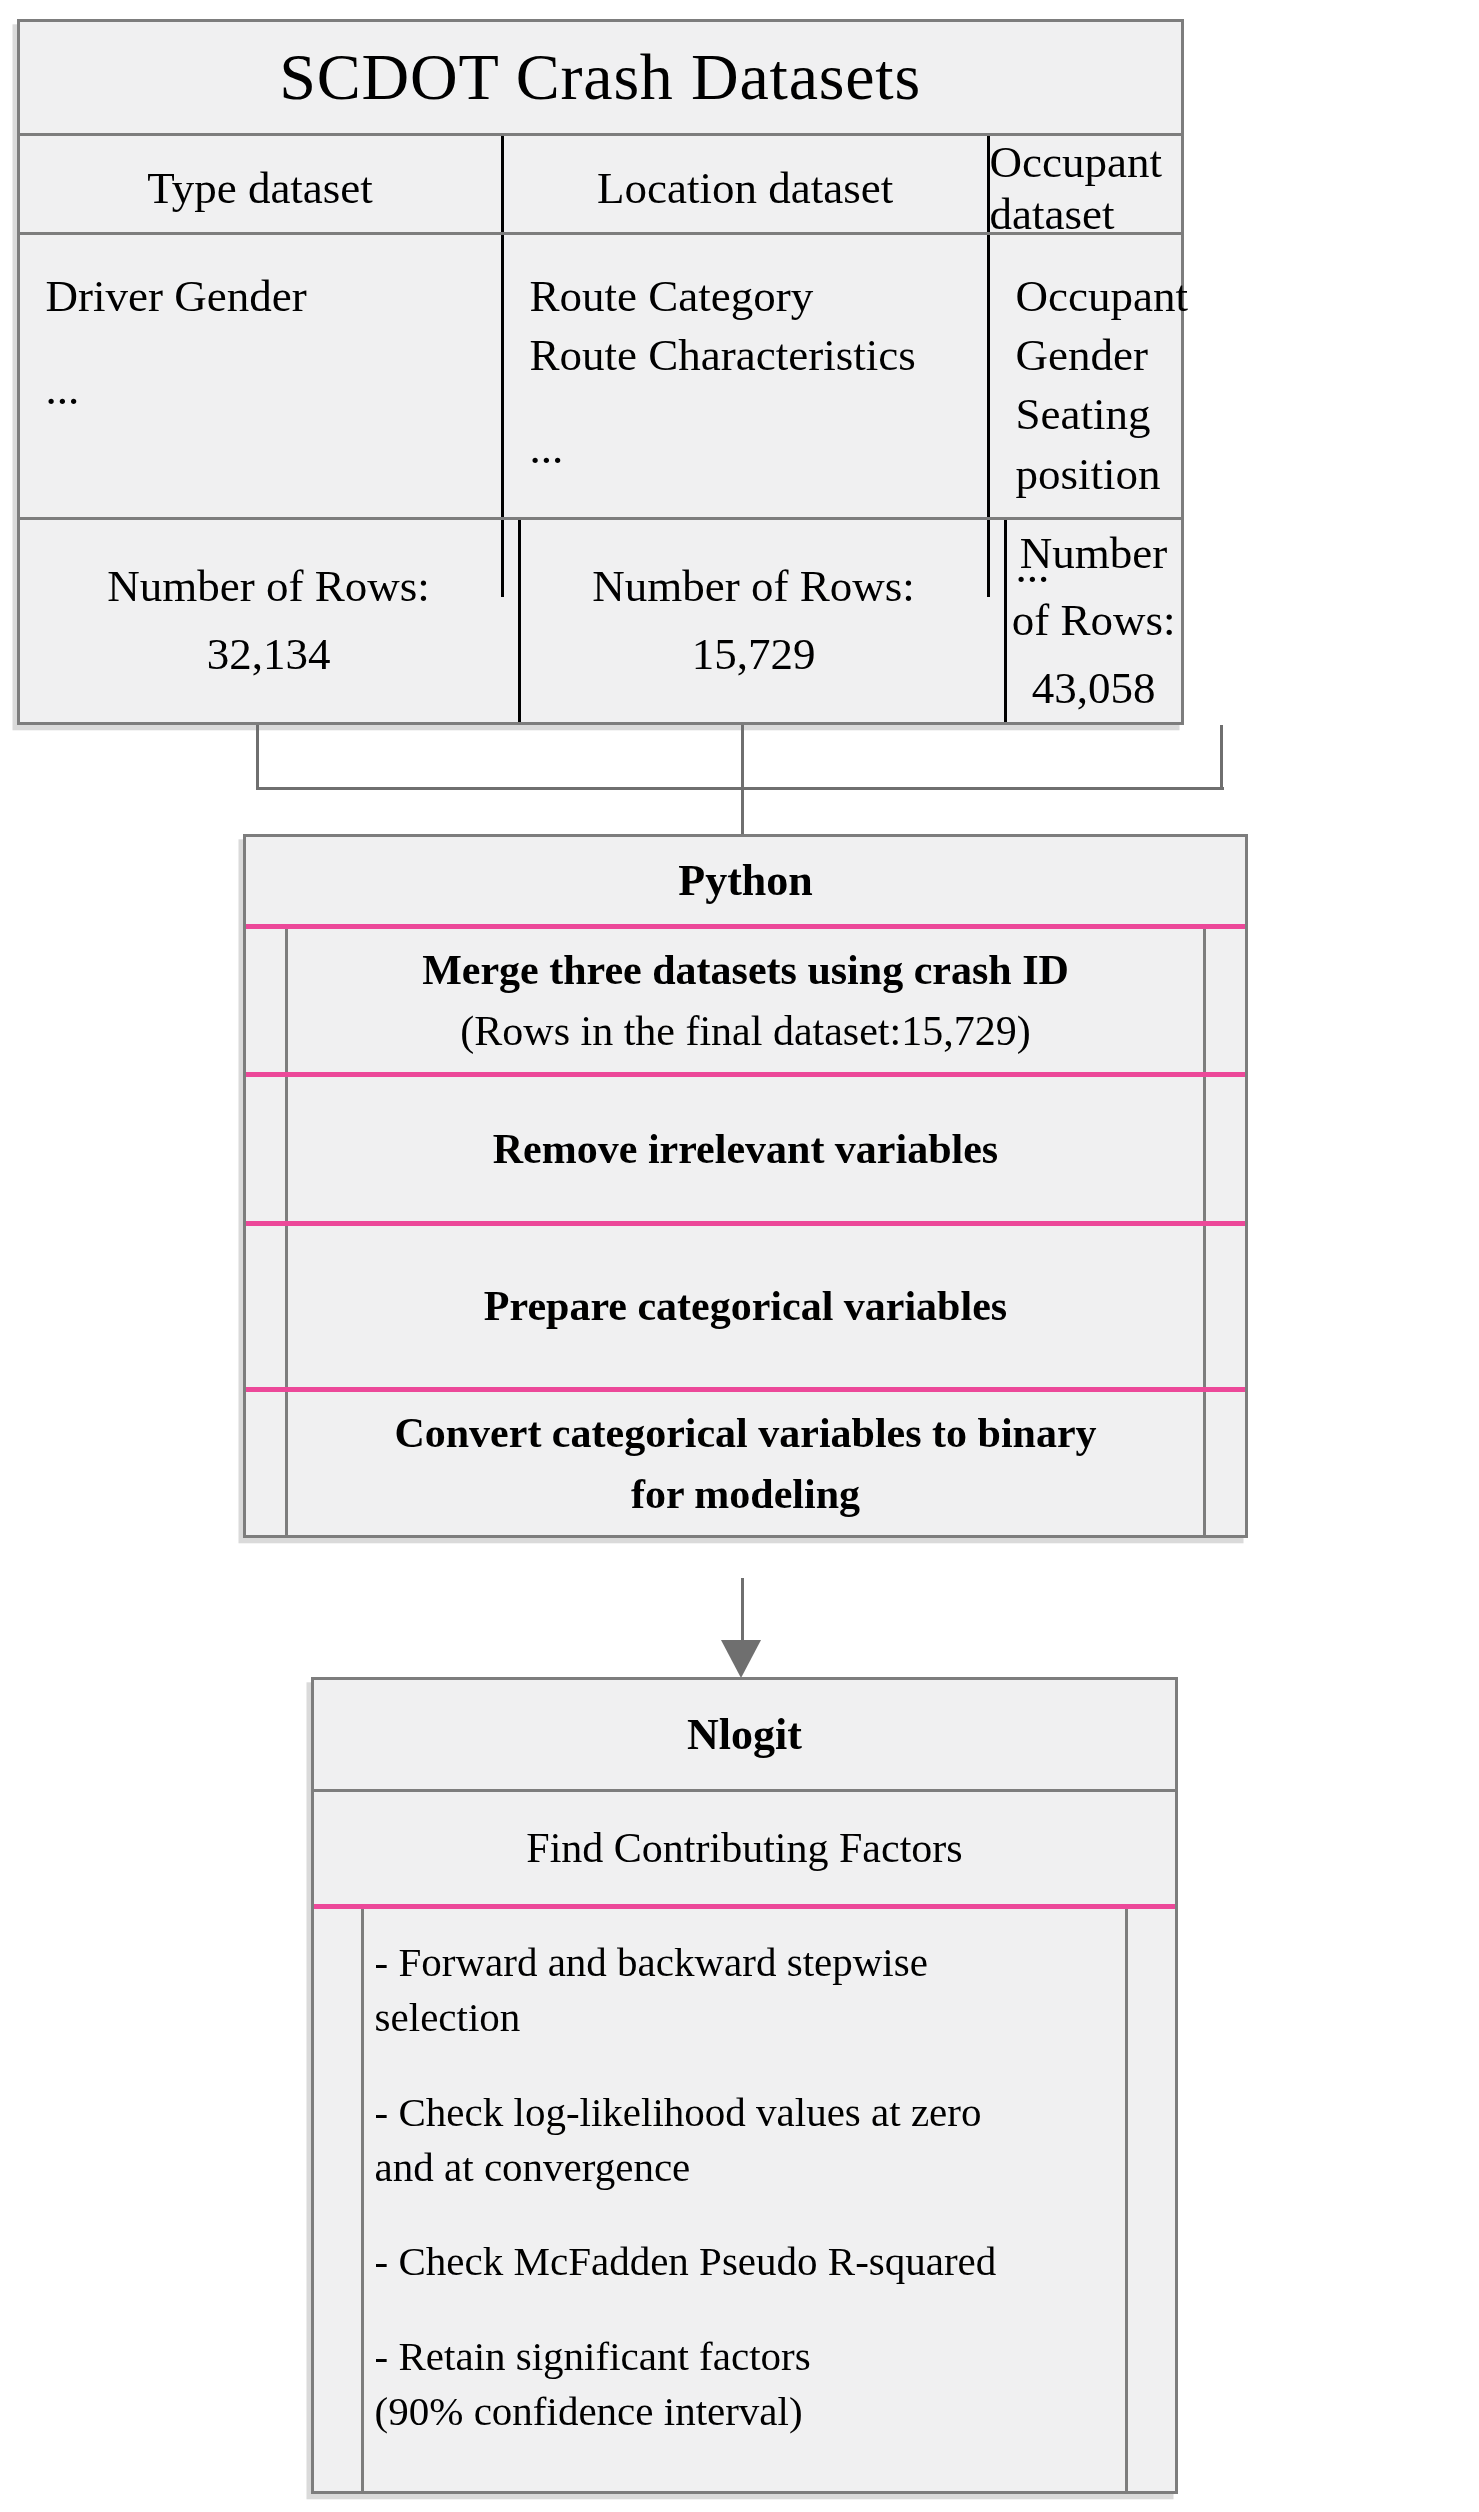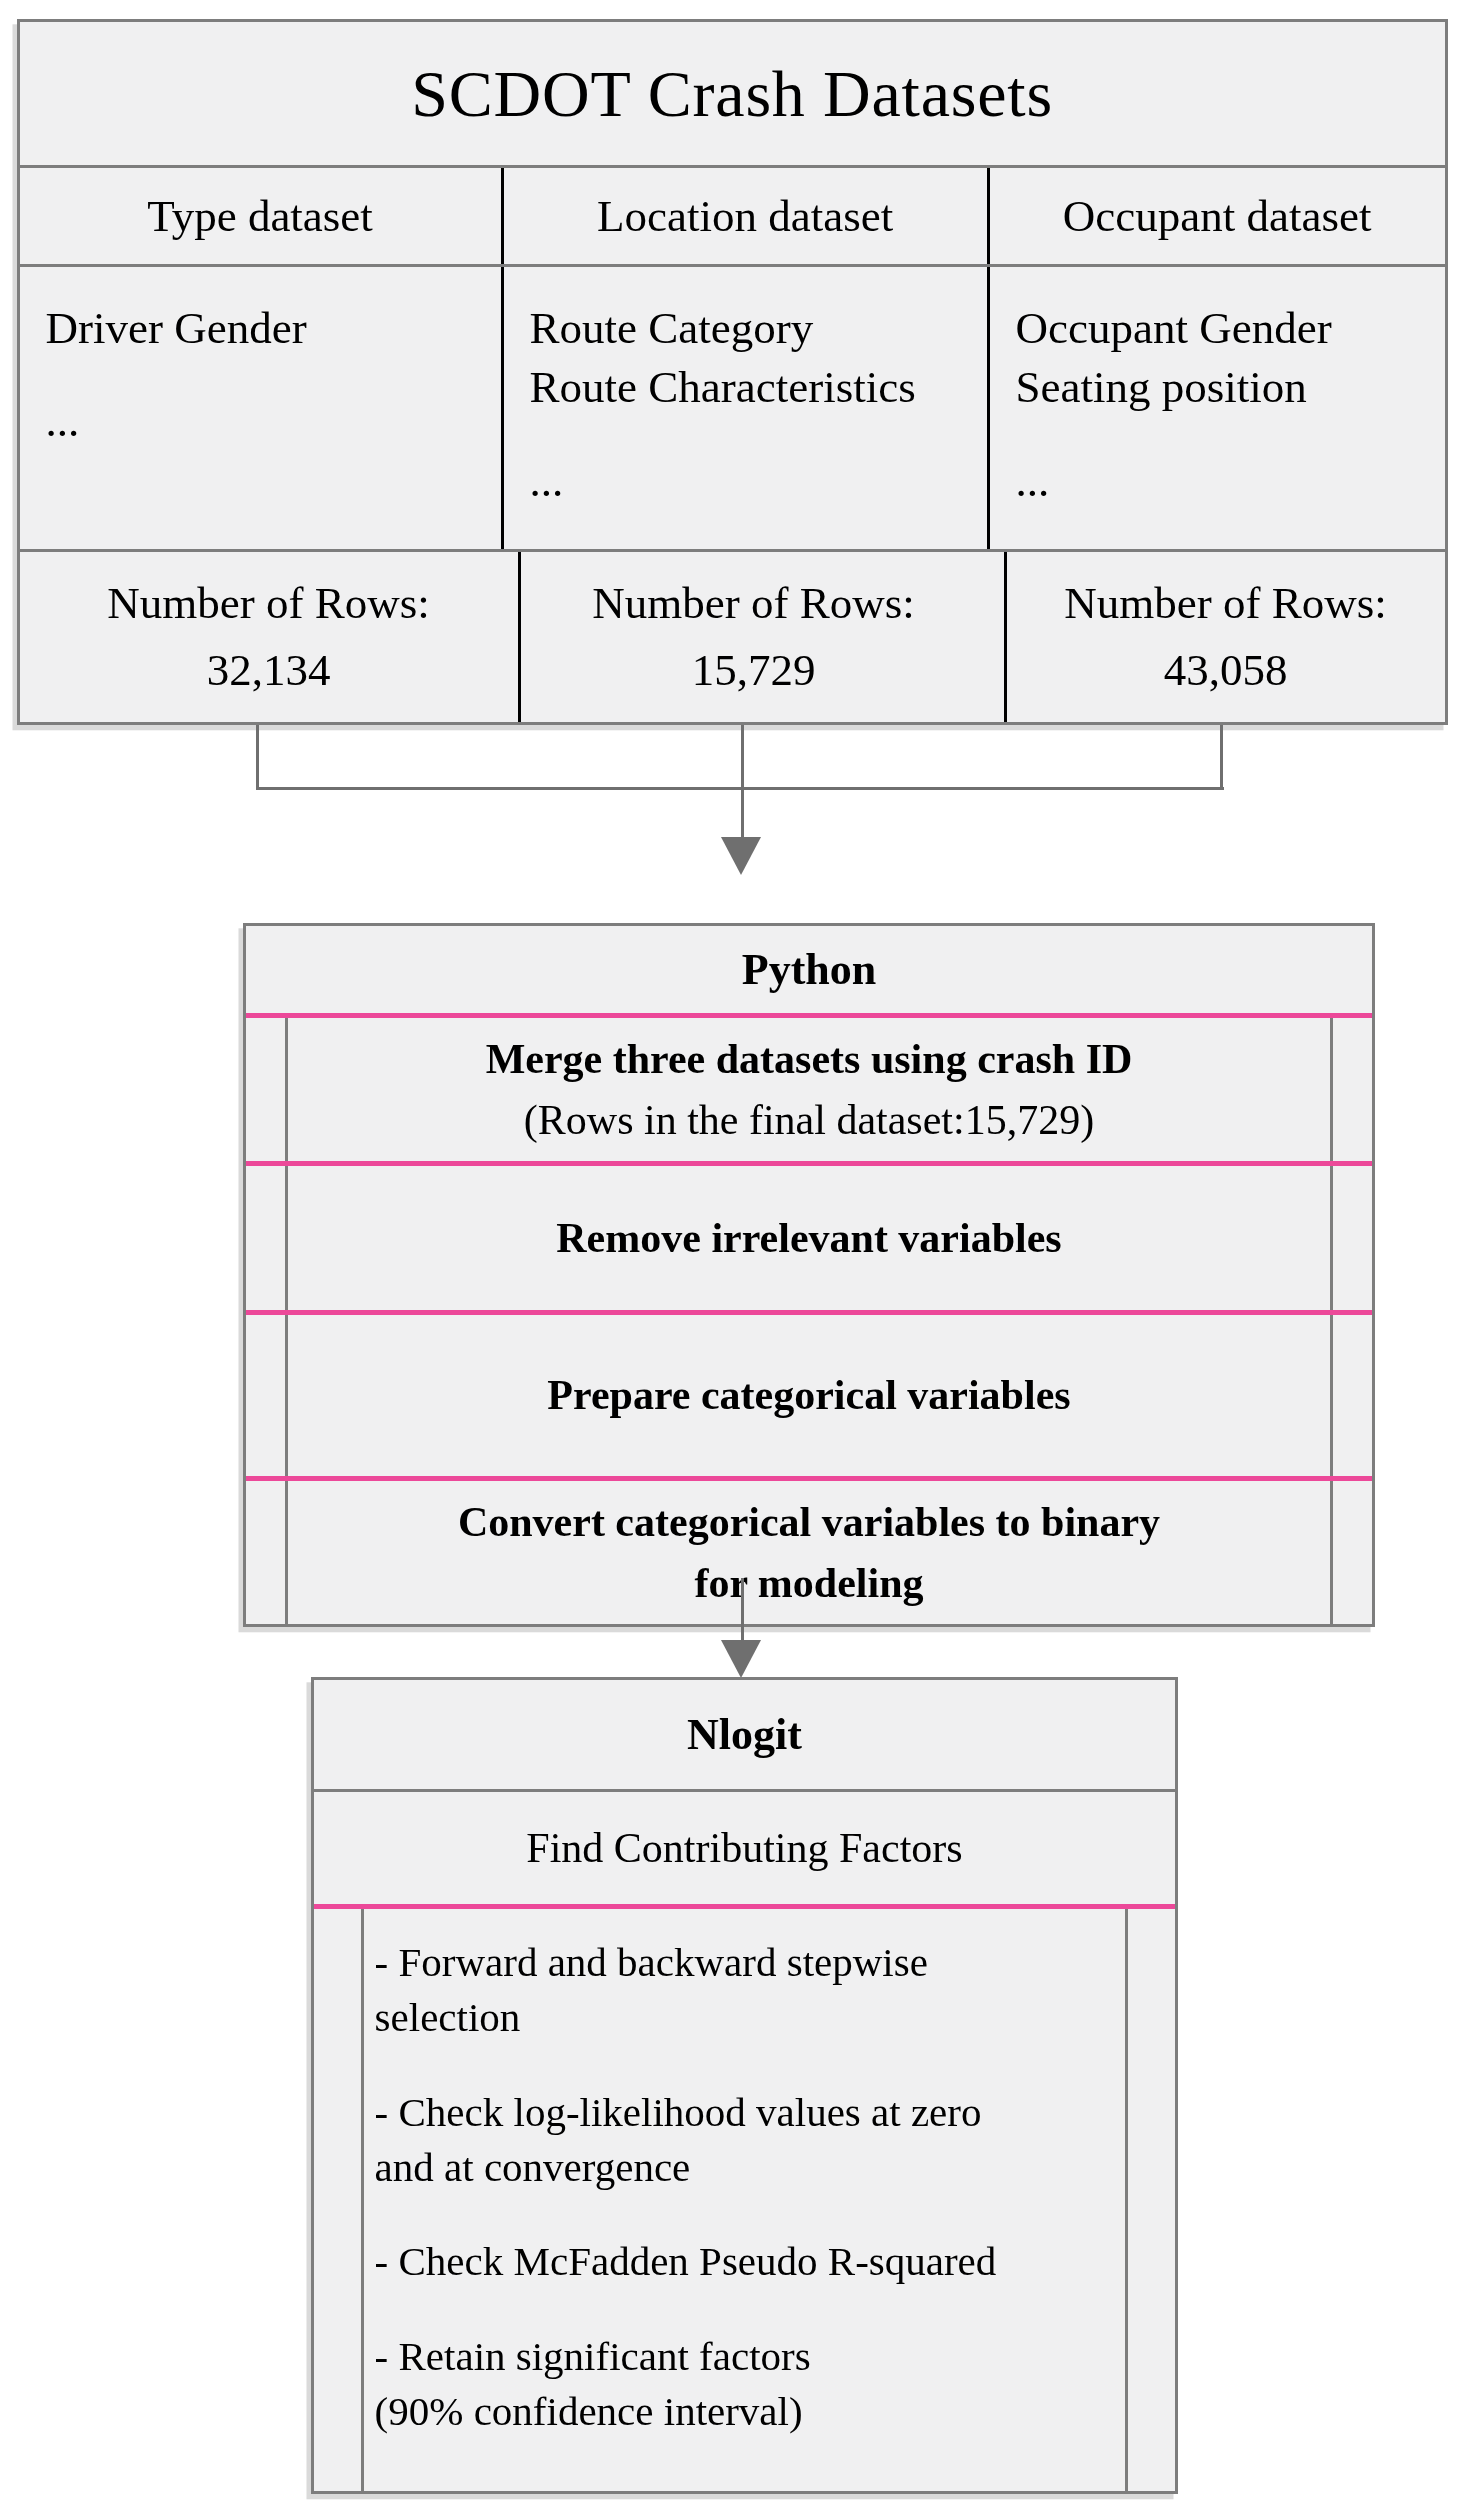--- a/index.html
+++ b/index.html
@@ -15,21 +15,21 @@
 
   
   .gbox{
     position:absolute;
     background:#f0f0f1;
     border:3.8px solid #7d7d7d;
     box-shadow:-4.5px 5.3px 0 #dadada;
   }
 
   
-  #srcTable{left:16.6px;top:19px;width:1431px;height:706px;display:flex;flex-direction:column;}
+  #srcTable{left:16.6px;top:19px;width:1167px;height:706px;display:flex;flex-direction:column;}
   .t-title{
     height:143px;display:flex;align-items:center;justify-content:center;
     font-size:66px;letter-spacing:0.8px;
   }
   .t-row{display:grid;grid-template-columns:481px 486px 1fr;border-top:3px solid #7d7d7d;}
   .t-headers{height:99px;}
   .t-fields{height:285px;}
   .t-counts{flex:1;}
   .t-cell{border-left:3px solid #000000;min-width:0;}
   .t-cell:first-child{border-left:none;}
@@ -44,21 +44,21 @@
   
   .cline{position:absolute;background:#6f6f6f;}
   .arrowhead{
     position:absolute;width:0;height:0;
     border-left:20.4px solid transparent;
     border-right:20.4px solid transparent;
     border-top:38px solid #6f6f6f;
   }
 
   
-  #pyBox{left:243px;top:923px;width:1132px;height:704px;display:flex;flex-direction:column;}
+  #pyBox{left:243px;top:834px;width:1005px;height:704px;display:flex;flex-direction:column;}
   .b-title{
     display:flex;align-items:center;justify-content:center;
     font-size:44px;font-weight:bold;
   }
   #pyBox .b-title{height:87px;}
   .strip-row{display:grid;grid-template-columns:39px 1fr 39px;border-top:5px solid #ec4899;}
   .strip-row .mid{
     border-left:3px solid #7d7d7d;border-right:3px solid #7d7d7d;
     display:flex;flex-direction:column;align-items:center;justify-content:center;
     text-align:center;min-width:0;

